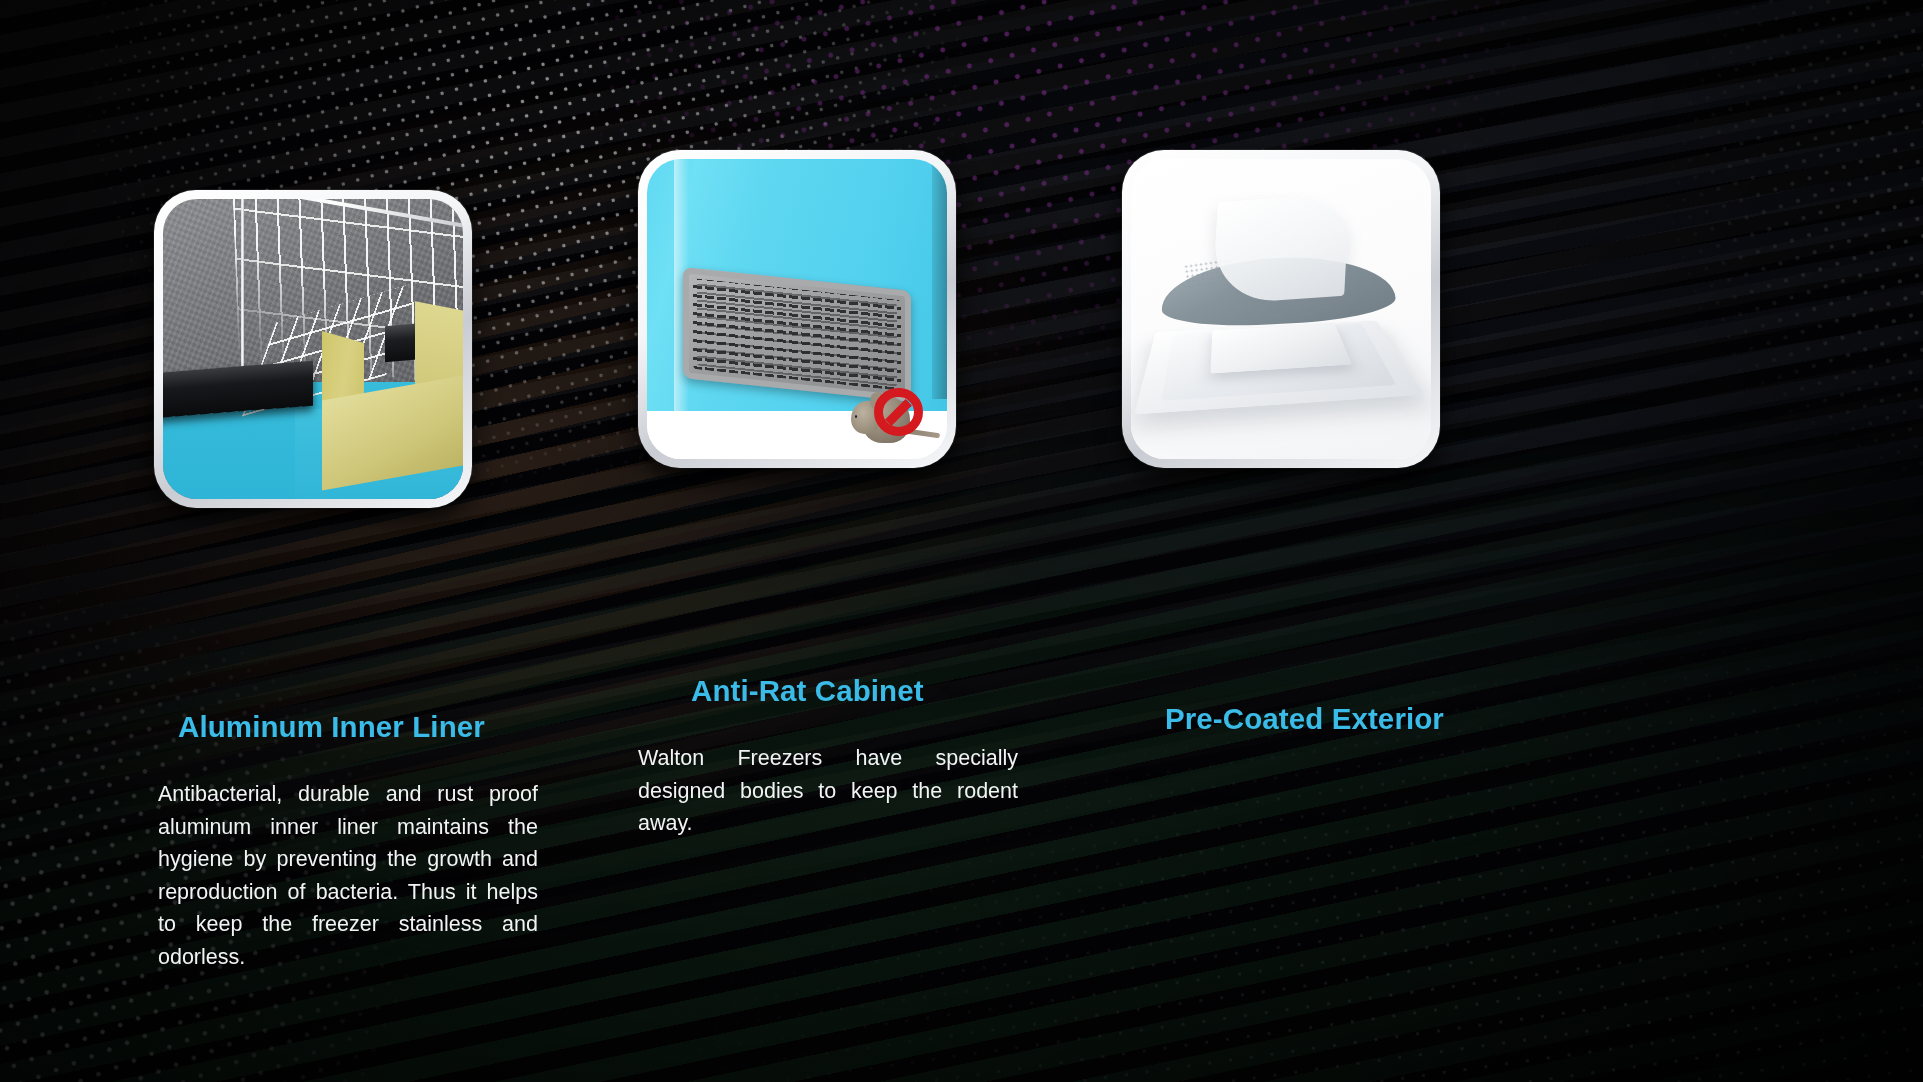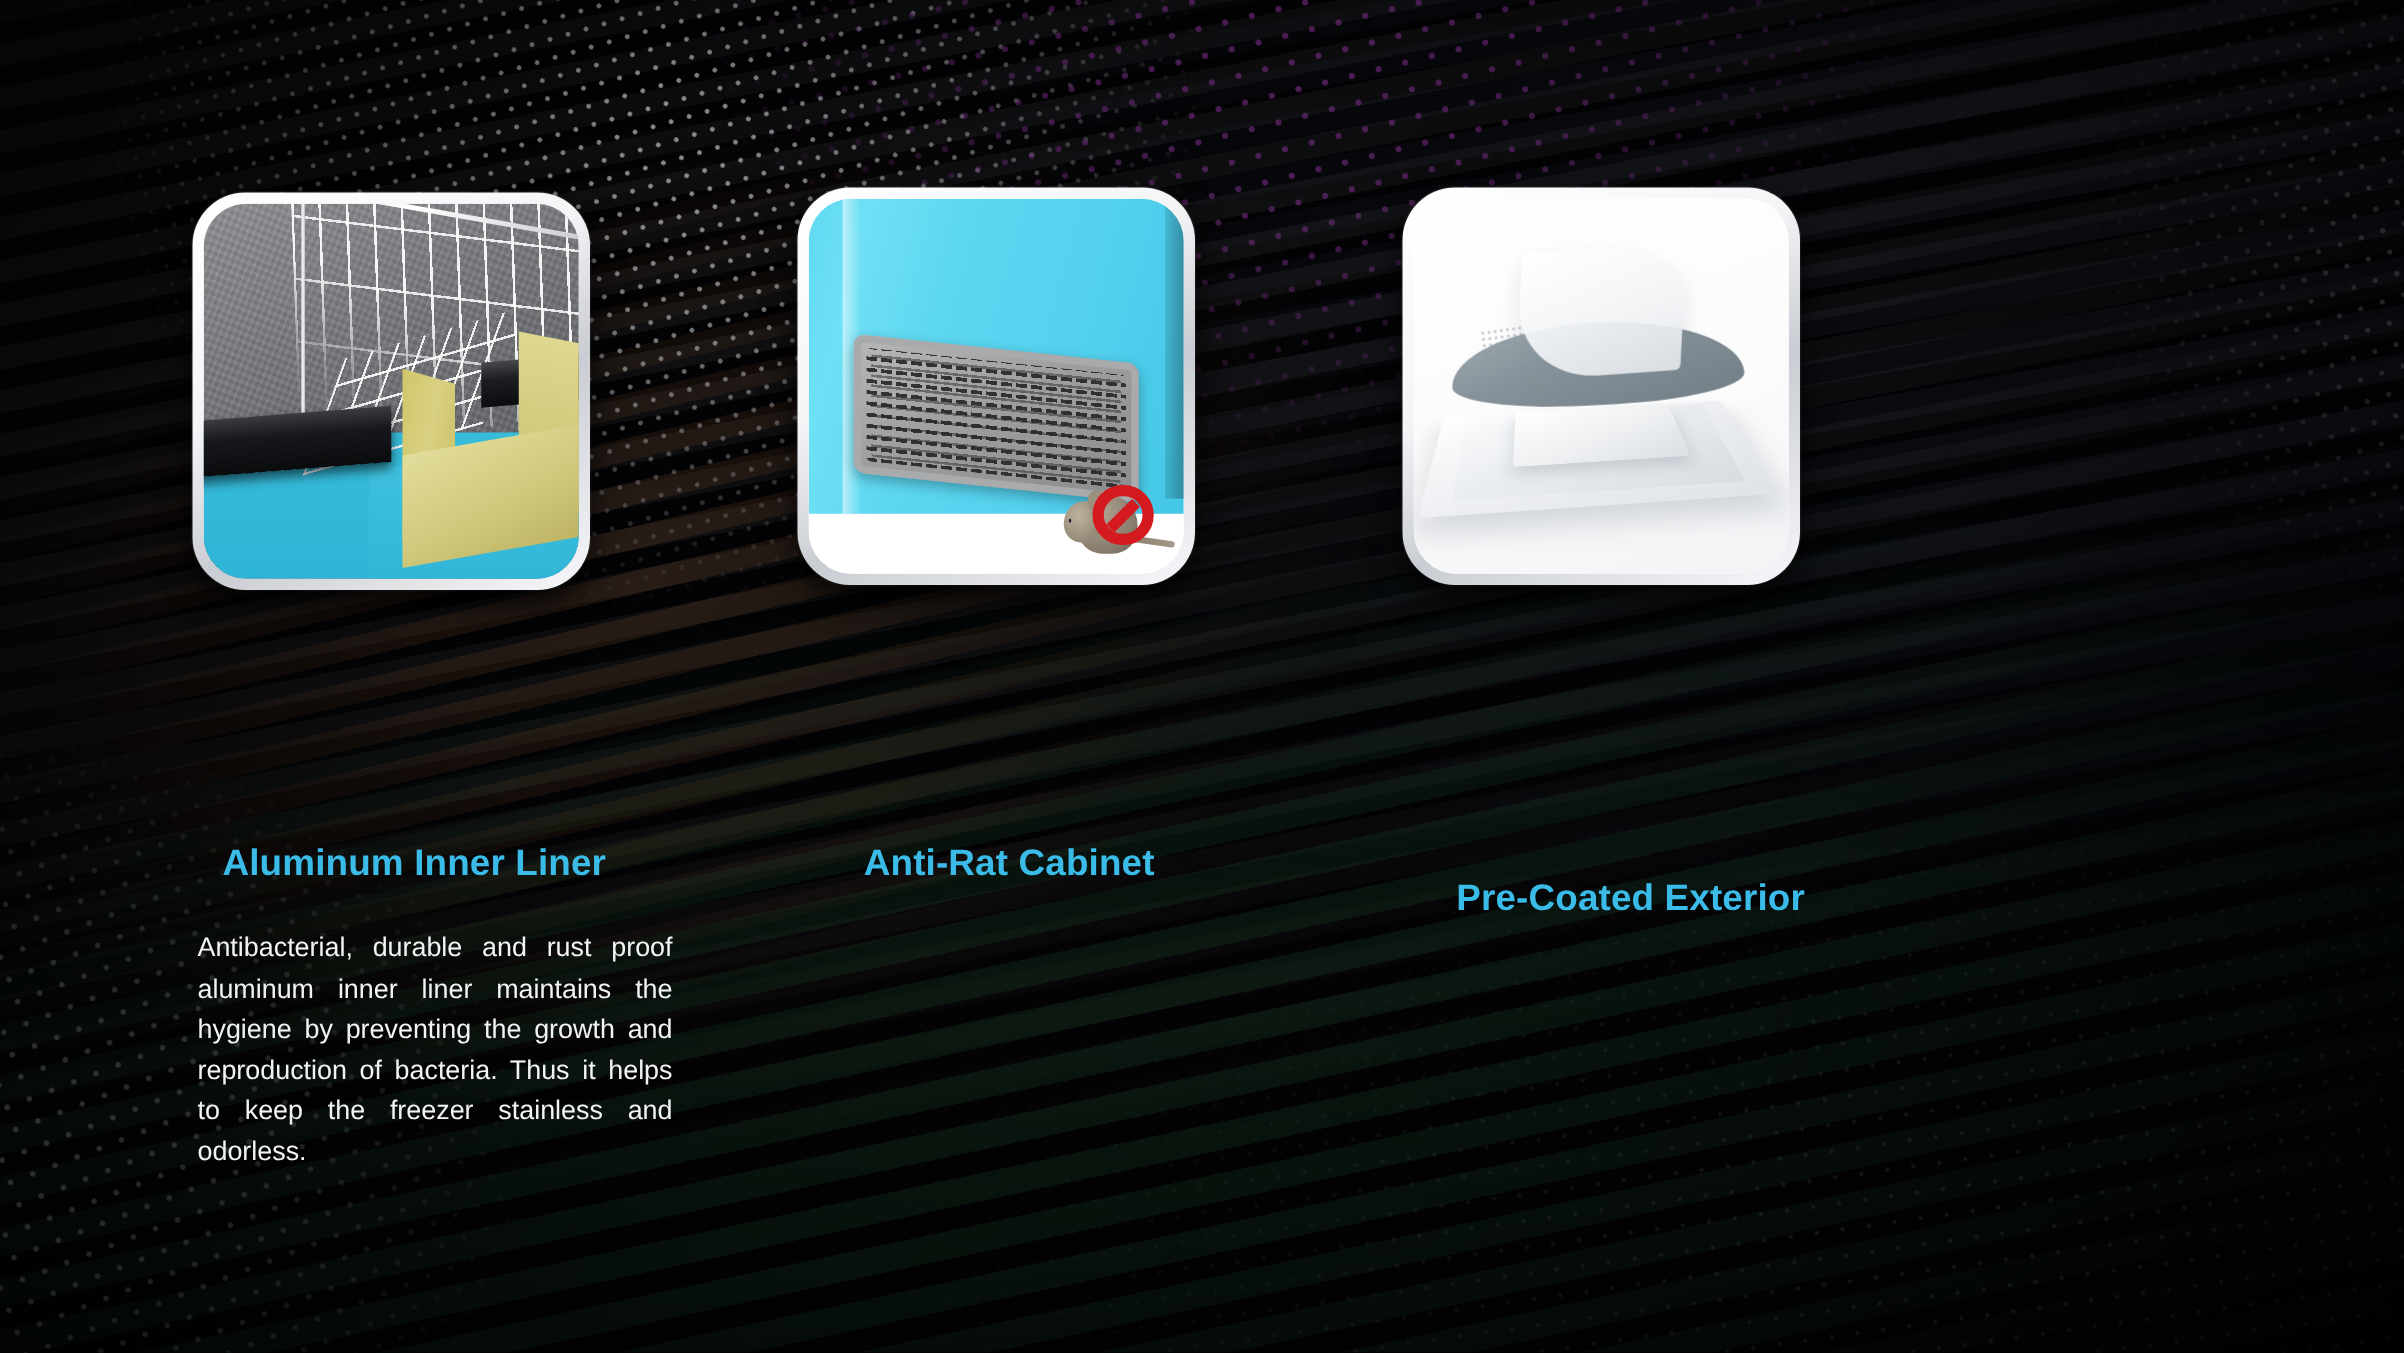--- a/index.html
+++ b/index.html
@@ -101,21 +101,21 @@
     mask-image:radial-gradient(ellipse 38% 26% at 68% 82%, #000 0%, rgba(0,0,0,0) 88%);
   }
   .vignette{
     position:absolute;inset:0;pointer-events:none;
     background:radial-gradient(ellipse 78% 70% at 50% 45%, rgba(0,0,0,0) 40%, rgba(0,0,0,0.72) 100%);
   }
 
   
   #content{position:absolute;inset:0;}
   .col{position:absolute;top:0;width:520px;}
-  .col-1{left:136px;}
+  .col-1{left:136px;margin-top:36px;}
   .col-2{left:620px;}
   .col-3{left:1104px;}
 
   
   .tile{
     position:relative;width:318px;height:318px;border-radius:42px;
     background:linear-gradient(150deg,#ffffff 0%,#f4f5f7 38%,#c9ccd2 62%,#f7f8fa 100%);
     padding:9px;box-sizing:border-box;
     box-shadow:0 10px 26px rgba(0,0,0,.85), 0 0 0 1px rgba(255,255,255,.10);
   }
@@ -313,20 +313,21 @@
             <div class="t2-rat-eye"></div>
           </div>
           <div class="t2-rat-ear"></div>
           <div class="t2-no">
             <div class="t2-no-bar"></div>
           </div>
         </div>
       </div>
     </div>
     <div class="heading">Anti-Rat Cabinet</div>
+    <div class="body-text">Walton Freezers have specially designed bodies to keep the rodent away.</div>
   </div>
 
   <div class="col col-3">
     <div class="tile tile-3">
       <div class="tile-inner">
         <div class="t3-bg"></div>
         <div class="t3-base"></div>
         <div class="t3-plate2"></div>
         <div class="t3-pad"></div>
         <div class="t3-dark"></div>

